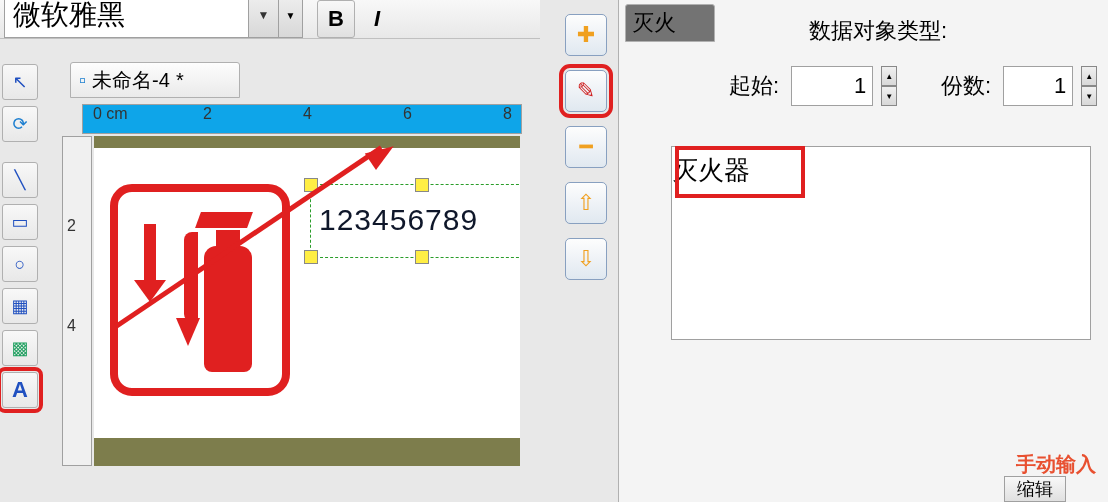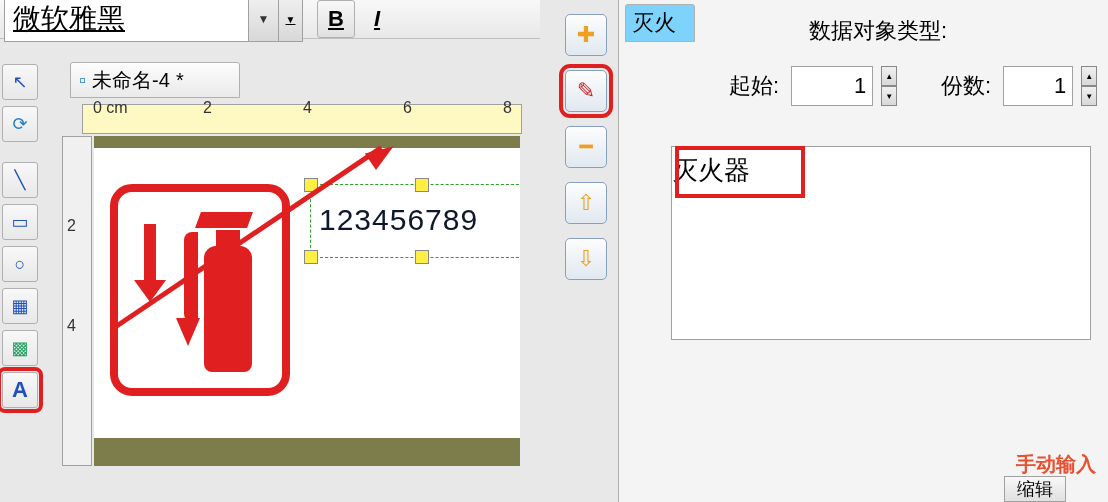--- a/index.html
+++ b/index.html
@@ -14,22 +14,21 @@
     
     
     .top-toolbar {
       position: absolute;
       top: 0; left: 0;
       width: 540px;
       height: 39px;
       background: linear-gradient(#f8f8f8, #e8e8e8);
       border-bottom: 1px solid #c0c0c0;
       display: flex;
-      align-items: center;
-      text-decoration: underline;
+      align-items: flex-end;
     }
     .font-select {
       margin-left: 4px;
       width: 275px;
       height: 46px;
       background: #fff;
       border: 1px solid #a0a0a0;
       display: flex;
       align-items: center;
       padding: 0 8px;
@@ -129,27 +128,27 @@
       gap: 6px;
     }
     
     
     .ruler-h {
       position: absolute;
       left: 82px;
       top: 104px;
       width: 440px;
       height: 30px;
-      background: #fef9c3;
+      background: #0ea5e9;
       border: 1px solid #a0a0a0;
       font-size: 16px;
       color: #333;
       display: flex;
       align-items: flex-end;
-      padding-bottom: 16px;
+      padding-bottom: 10px;
     }
     .ruler-h span { position: absolute; }
     
     
     .ruler-v {
       position: absolute;
       left: 62px;
       top: 136px;
       width: 30px;
       height: 330px;
@@ -341,23 +340,23 @@
       top: 0;
       width: 490px;
       height: 502px;
       background: #f4f4f4;
       border-left: 1px solid #b0b0b0;
     }
     .partial-tab {
       position: absolute;
       left: 6px;
       top: 4px;
-      width: 70px;
+      width: 90px;
       height: 38px;
-      background: #7dd3fc;
+      background: #737373;
       border: 1px solid #b0b0b0;
       border-radius: 3px 3px 0 0;
       display: flex;
       align-items: center;
       padding-left: 6px;
       font-size: 22px;
     }
     .form-row {
       position: absolute;
       display: flex;

